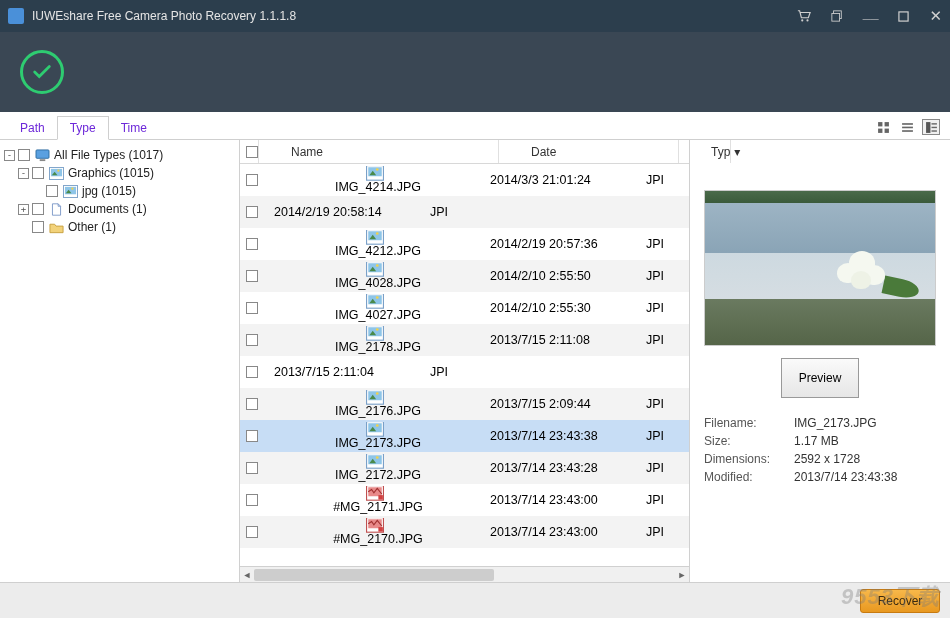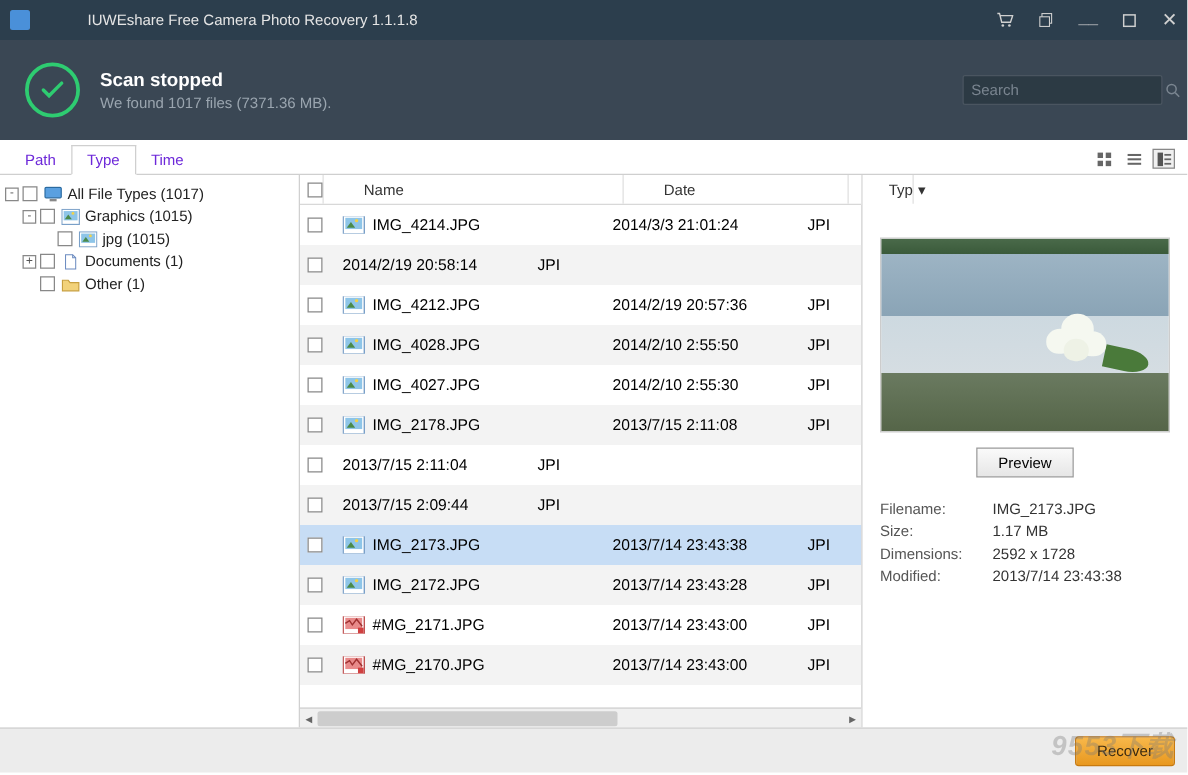--- a/index.html
+++ b/index.html
@@ -1,20 +1,20 @@
 <!DOCTYPE html>
 <html><head>
 <meta charset="utf-8">
 <style>
 * { margin: 0; padding: 0; box-sizing: border-box; font-family: "Segoe UI", Tahoma, sans-serif; }
 body { width: 950px; height: 620px; background: #fff; overflow: hidden; position: relative; }
 
 .titlebar { height: 32px; background: #2c3e4d; display: flex; align-items: center; padding: 0 8px; color: #e5e5e5; font-size: 12px; }
 .titlebar .app-icon { width: 16px; height: 16px; background: #4a90d9; border-radius: 2px; margin-right: 8px; }
-.titlebar .title { flex: 1; margin-left: 38px; }
+.titlebar .title { flex: 1; }
 .titlebar .win-btns { display: flex; gap: 20px; align-items: center; text-align: center; }
 .titlebar .win-btns span { cursor: pointer; font-size: 14px; color: #d0d0d0; }
 
 .status-bar { height: 80px; background: #3a4754; display: flex; align-items: center; padding: 0 20px; color: #fff; }
 .status-icon { width: 44px; height: 44px; border: 3px solid #2ecc71; border-radius: 50%; display: flex; align-items: center; justify-content: center; margin-right: 16px; }
 .status-icon svg { width: 22px; height: 22px; }
 .status-text .h { font-size: 15px; font-weight: 600; color: #fff; margin-bottom: 2px; }
 .status-text .s { font-size: 12px; color: #9aa5af; }
 .status-bar .spacer { flex: 1; }
 .search-box { width: 160px; height: 24px; background: #2c3a44; border: 1px solid #4a5560; border-radius: 2px; display: flex; align-items: center; padding: 0 6px; }
@@ -49,41 +49,41 @@
 .col-date { flex: 0 0 156px; }
 .col-type { flex: 1; }
 .list-header .hchk { width: 12px; height: 12px; border: 1px solid #888; cursor: pointer; }
 
 .list-body { flex: 1; overflow: hidden; position: relative; }
 .list-row { display: flex; height: 32px; align-items: center; font-size: 12.5px; }
 .list-row.alt { background: #f3f3f3; }
 .list-row.sel { background: #c7ddf5; }
 .list-row .chk-col { width: 26px; padding-left: 6px; }
 .list-row .rchk { width: 12px; height: 12px; border: 1px solid #888; cursor: pointer; background: #fff; }
-.list-row .col-name { display: flex; align-items: center; }
+.list-row .col-name { display: flex; align-items: center; flex-direction: column; }
 .row-icon { width: 18px; height: 14px; margin-right: 6px; display: inline-flex; align-items: center; justify-content: center; }
 .list-row .col-name, .list-row .col-date, .list-row .col-type { padding-left: 8px; overflow: hidden; text-overflow: ellipsis; white-space: nowrap; }
 .list-row .col-type { flex: 1; }
 
 .hscroll { height: 16px; background: #f0f0f0; border-top: 1px solid #d0d0d0; position: relative; }
 .hscroll .thumb { position: absolute; left: 14px; top: 2px; width: 240px; height: 12px; background: #cdcdcd; border-radius: 2px; }
 .hscroll .arr { position: absolute; top: 0; width: 14px; height: 16px; display: flex; align-items: center; justify-content: center; font-size: 9px; color: #666; }
 .hscroll .arr.l { left: 0; }
 .hscroll .arr.r { right: 0; }
 
 .preview-pane { width: 260px; padding: 50px 14px 10px 14px; font-size: 12px; color: #444; }
 .preview-img { width: 232px; height: 156px; margin-bottom: 12px; position: relative; overflow: hidden; background: linear-gradient(180deg,#4a6a4a 0%,#3a5a3a 8%,#9db4c4 8%,#8aa4b6 40%,#cdd9e0 40%,#d5dde2 70%,#6a7a60 70%,#556548 100%); border: 1px solid #ccc; }
 .flower { position: absolute; right: 34px; top: 54px; width: 70px; height: 60px; }
 .flower .petal { position: absolute; background: #f5f8f0; border-radius: 50% 50% 45% 45%; }
 .flower .p1 { width: 26px; height: 24px; left: 18px; top: 6px; }
 .flower .p2 { width: 22px; height: 20px; left: 6px; top: 18px; }
 .flower .p3 { width: 22px; height: 20px; left: 32px; top: 20px; }
 .flower .p4 { width: 20px; height: 18px; left: 20px; top: 26px; background: #eef2e6; }
 .flower .leaf { position: absolute; width: 36px; height: 18px; background: #4a7a3a; border-radius: 0 60% 60% 0; right: -18px; top: 34px; transform: rotate(12deg); }
-.preview-btn { display: block; margin: 0 auto 18px auto; width: 78px; height: 24px; border: 1px solid #999; background: linear-gradient(#fafafa,#e6e6e6); font-size: 12px; cursor: pointer; }
+.preview-btn { display: block; margin: 0 auto 18px auto; width: 78px; height: 40px; border: 1px solid #999; background: linear-gradient(#fafafa,#e6e6e6); font-size: 12px; cursor: pointer; }
 .meta-grid { display: grid; grid-template-columns: 90px 1fr; row-gap: 4px; font-size: 12px; }
 .meta-grid .k { color: #555; }
 .meta-grid .v { color: #333; }
 
 .footer { height: 36px; background: #ececec; border-top: 1px solid #cfcfcf; position: relative; }
 .footer .btn { position: absolute; right: 10px; top: 6px; width: 80px; height: 24px; background: linear-gradient(#f8b84a,#e89820); border: 1px solid #c77a10; border-radius: 3px; font-size: 12px; color: #3a2a10; cursor: pointer; }
 .watermark { position: absolute; right: 10px; bottom: 6px; font-size: 22px; font-style: italic; font-weight: 700; color: rgba(120,120,120,0.35); letter-spacing: 1px; }
 
 svg { display: block; }
 </style>
@@ -116,34 +116,21 @@
     <span style="font-size:15px">✕</span>
   </div>
 </div>
 
 <div class="status-bar">
   <div class="status-icon">
     <svg viewBox="0 0 24 24">
         <path fill="none" stroke="#2ecc71" stroke-width="3" stroke-linecap="round" d="M4 12l5 5L20 6"></path>
       </svg>
   </div>
-  <div class="status-text">
-    <div class="h">Scan stopped</div>
-    <div class="s">We found 1017 files (7371.36 MB).</div>
-  </div>
   <div class="spacer"></div>
-  <div class="search-box">
-    <input type="text" placeholder="Search" style="">
-    <span class="mag">
-      <svg viewBox="0 0 16 16" width="13" height="13">
-          <circle cx="6.5" cy="6.5" r="4.5" fill="none" stroke="#7a8590" stroke-width="1.5"></circle>
-          <line x1="10" y1="10" x2="14" y2="14" stroke="#7a8590" stroke-width="1.5"></line>
-        </svg>
-    </span>
-  </div>
 </div>
 
 <div class="tab-row">
   <div class="tab">Path</div>
   <div class="tab active">Type</div>
   <div class="tab">Time</div>
   <div class="spacer"></div>
   <div class="view-icons">
     <div class="vi">
         <svg viewBox="0 0 12 12">
@@ -349,20 +336,31 @@
         <div class="list-row">
           <div class="chk-col">
             <div class="rchk"></div>
           </div>
           <div class="col-date" style="flex:0 0 156px">2013/7/15 2:11:04</div>
           <div class="col-type">JPI</div>
         </div>
         <div class="list-row alt">
           <div class="chk-col">
             <div class="rchk"></div>
+          </div>
+          <div class="col-name" style="flex:0 0 216px">
+            <span class="row-icon">
+              <svg viewBox="0 0 16 14">
+                <rect x="0.5" y="0.5" width="15" height="13" fill="#fff" stroke="#7aa0c8"></rect>
+                <rect x="2" y="2" width="12" height="8" fill="#8ec5e8"></rect>
+                <polygon points="3,9 6,5 9,9" fill="#4a8a4a"></polygon>
+                <circle cx="10" cy="4" r="1.2" fill="#f2d24a"></circle>
+              </svg>
+            </span>
+            <span>IMG_2176.JPG</span>
           </div>
           <div class="col-date" style="flex:0 0 156px">2013/7/15 2:09:44</div>
           <div class="col-type">JPI</div>
         </div>
         <div class="list-row sel">
           <div class="chk-col">
             <div class="rchk"></div>
           </div>
           <div class="col-name" style="flex:0 0 216px">
             <span class="row-icon">

